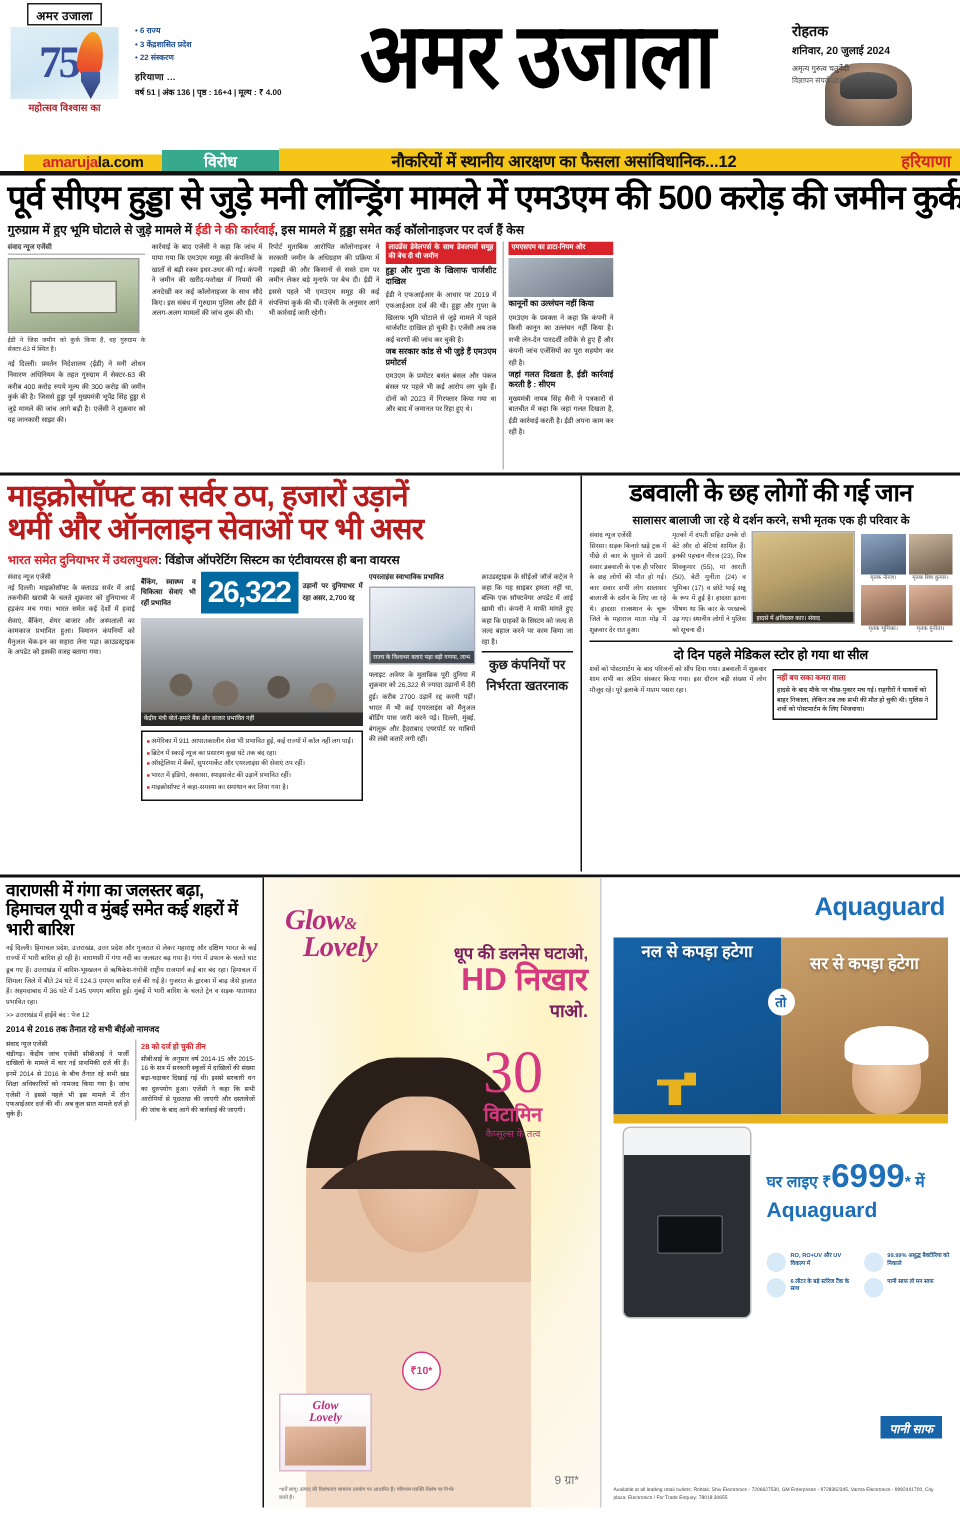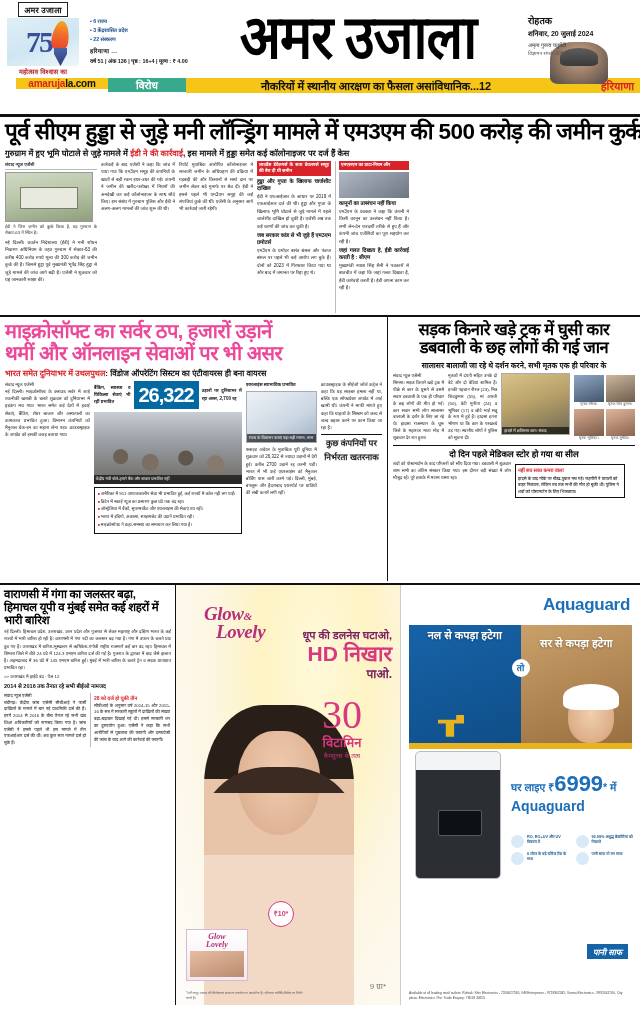--- a/index.html
+++ b/index.html
@@ -73,21 +73,21 @@
     position:absolute; right:32px; top:42px; width:58px; height:42px;
     background: radial-gradient(ellipse at 50% 35%, #c9a88c 0%, #8e7360 55%, #4a4a4a 100%);
     border-radius:40% 40% 14% 14%; z-index:1;
   }
   .face-photo::after{
     content:""; position:absolute; left:10px; top:6px; width:38px; height:18px;
     background: linear-gradient(180deg,#5d5d5d,#3a3a3a); border-radius:50% 50% 20% 20%;
   }
 
   
-  .strip { display:flex; height:36px; align-items:flex-start; }
+  .strip { display:flex; height:36px; align-items:flex-end; }
   .strip-left { width:16px; background:#f5c518; }
   .strip-site {
     width:92px; background:#f5c518; display:flex; align-items:center; justify-content:center;
     font-size:10px; font-weight:bold; letter-spacing:-.2px;
   }
   .strip-site .red { color:#d8232a; } .strip-site .blk { color:#111; }
   .strip-tag {
     width:78px; background:#37a98c; color:#fff; font-size:10.5px; font-weight:bold;
     display:flex; align-items:center; justify-content:center;
   }
@@ -139,21 +139,21 @@
   .tiny-photo {
     width:100%; height:26px; margin-bottom:2px;
     background:linear-gradient(150deg,#b0b8c4,#6f7683);
   }
 
   
   .deck2 { display:flex; border-top:2.5px solid #111; margin-top:2px; }
   .deck2-left { width:388px; border-right:1px solid #111; padding:3px 5px 0 5px; }
   .deck2-right { width:252px; padding:3px 5px 0 5px; }
   .deck2-left h2 {
-    font-size:20px; font-weight:bold; line-height:1.1; letter-spacing:-.5px; color:#ec4899;
+    font-size:20px; font-weight:bold; line-height:1.1; letter-spacing:-.5px; color:#b91c1c;
   }
   .deck2-right h2 {
     font-size:16.5px; font-weight:bold; line-height:1.12; letter-spacing:-.4px; color:#000; text-align:center;
   }
   .subhead-red {
     font-size:8px; font-weight:bold; margin-top:3px; color:#111;
   }
   .subhead-red .r { color:#d8232a; }
   .subhead-c { font-size:7.6px; font-weight:bold; text-align:center; margin-top:3px; color:#111; }
 
@@ -213,21 +213,21 @@
   .bn-text { font-size:4.4px; line-height:1.6; text-align:justify; margin-top:2px; color:#222; }
   .bn-head2 { font-size:13.5px; font-weight:bold; line-height:1.1; margin-top:5px; letter-spacing:-.3px; }
   .bn-cols { display:flex; gap:4px; margin-top:3px; }
   .bn-col { font-size:4.3px; line-height:1.58; text-align:justify; color:#222; }
 
   
   .ad-glow {
     width:224px; position:relative; overflow:hidden;
     background: radial-gradient(ellipse at 62% 18%, #fff9d9 0%, #fdf3c4 28%, #fdf6e3 55%, #fdfcfa 100%);
   }
-  .gl-logo { position:absolute; left:28px; top:20px; }
+  .gl-logo { position:absolute; left:14px; top:20px; }
   .gl-logo .g1 {
     font-family:"Liberation Serif", serif; font-style:italic; font-weight:bold;
     font-size:19px; color:#b5307c; line-height:.95; letter-spacing:-.4px;
   }
   .gl-logo .g2 {
     font-family:"Liberation Serif", serif; font-style:italic; font-weight:bold;
     font-size:19px; color:#b5307c; line-height:.95; margin-left:12px; letter-spacing:-.4px;
   }
   .gl-amp { font-size:11px; color:#b5307c; }
   .gl-claim { position:absolute; right:8px; top:42px; text-align:right; width:140px; }
@@ -461,21 +461,20 @@
           <div style="margin-top:3px">फ्लाइट अवेयर के मुताबिक पूरी दुनिया में शुक्रवार को 26,322 से ज्यादा उड़ानों में देरी हुई। करीब 2700 उड़ानें रद्द करनी पड़ीं। भारत में भी कई एयरलाइंस को मैनुअल बोर्डिंग पास जारी करने पड़े। दिल्ली, मुंबई, बंगलूरू और हैदराबाद एयरपोर्ट पर यात्रियों की लंबी कतारें लगी रहीं।</div>
         </div>
         <div class="ms-c" style="width:62px">
           <div>क्राउडस्ट्राइक के सीईओ जॉर्ज कर्ट्ज ने कहा कि यह साइबर हमला नहीं था, बल्कि एक सॉफ्टवेयर अपडेट में आई खामी थी। कंपनी ने माफी मांगते हुए कहा कि ग्राहकों के सिस्टम को जल्द से जल्द बहाल करने पर काम किया जा रहा है।</div>
           <div class="subdeck">कुछ कंपनियों पर निर्भरता खतरनाक</div>
         </div>
       </div>
     </div>
 
     <div class="deck2-right">
-      <h2>सड़क किनारे खड़े ट्रक में घुसी कार</h2>
       <h2>डबवाली के छह लोगों की गई जान</h2>
       <div class="subhead-c">सालासर बालाजी जा रहे थे दर्शन करने, सभी मृतक एक ही परिवार के</div>
 
       <div class="acc-body">
         <div class="acc-c" style="width:52px">
           <div class="byline">संवाद न्यूज एजेंसी</div>
           <div>सिरसा। सड़क किनारे खड़े ट्रक में पीछे से कार के घुसने से उसमें सवार डबवाली के एक ही परिवार के छह लोगों की मौत हो गई। कार सवार सभी लोग सालासर बालाजी के दर्शन के लिए जा रहे थे। हादसा राजस्थान के चूरू जिले के महाराज माता मोड़ में शुक्रवार देर रात हुआ।</div>
         </div>
         <div class="acc-c" style="width:50px">
           <div>मृतकों में दंपती सहित उनके दो बेटे और दो बेटियां शामिल हैं। इनकी पहचान नीरज (23), मित्र शिवकुमार (55), मां आरती (50), बेटी मुनीता (24) व भूमिका (17) व छोटे भाई सन्नू के रूप में हुई है। हादसा इतना भीषण था कि कार के परखच्चे उड़ गए। स्थानीय लोगों ने पुलिस को सूचना दी।</div>

